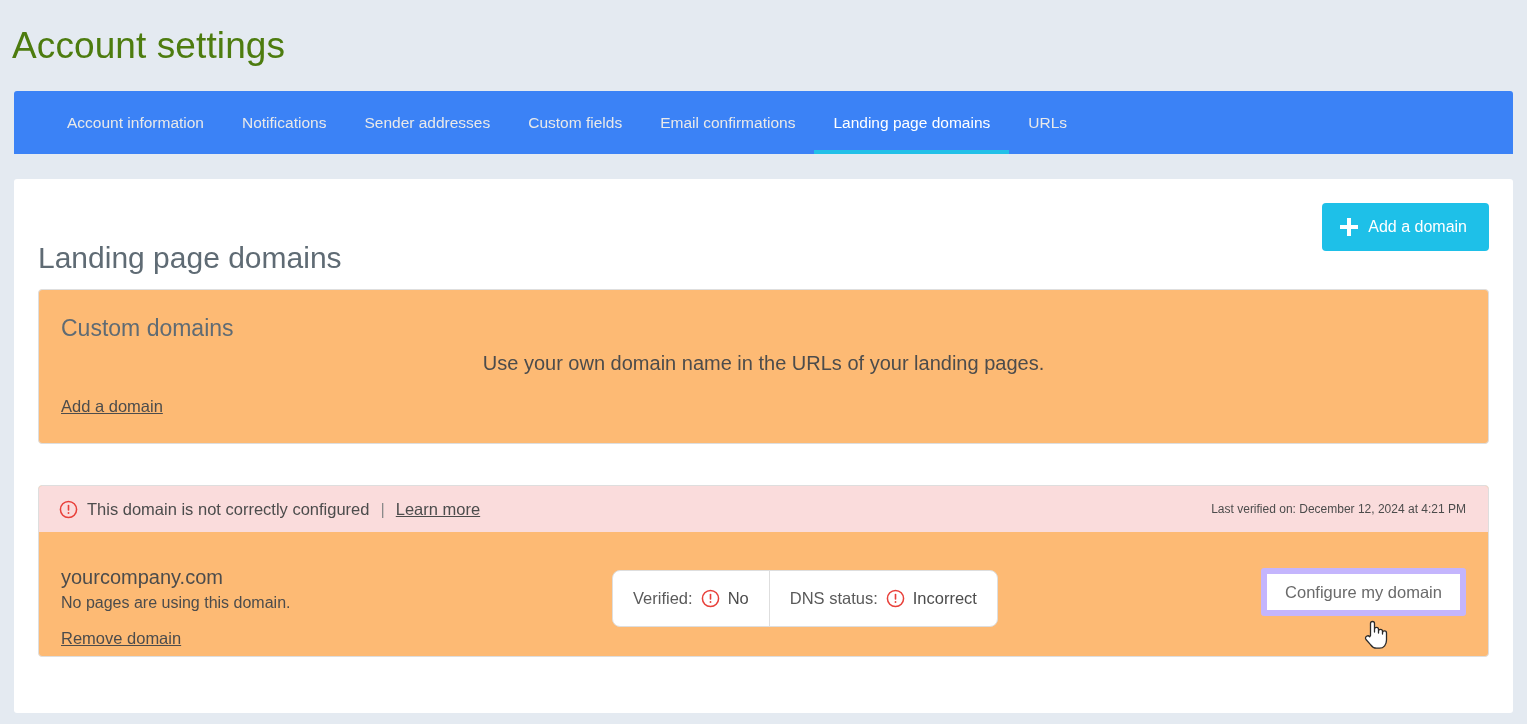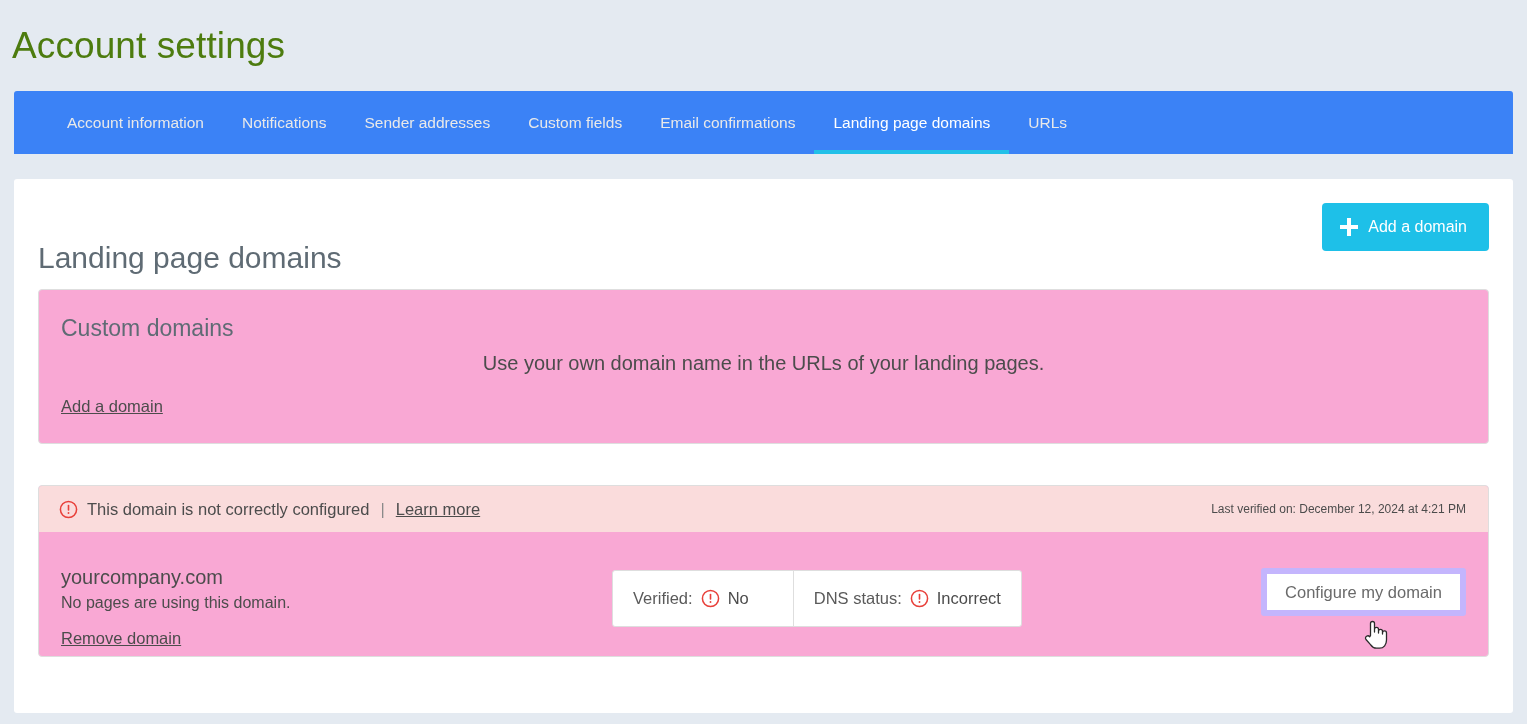--- a/index.html
+++ b/index.html
@@ -115,21 +115,21 @@
   .plus-icon::before { left: 0; top: 7px; width: 18px; height: 4px; }
   .plus-icon::after  { top: 0; left: 7px; height: 18px; width: 4px; }
 
   
   .card {
     position: absolute;
     left: 24px;
     right: 24px;
     border: 1px solid #dedede;
     border-radius: 4px;
-    background: #f9a8d4;
+    background: #fdba74;
   }
   .card-custom {
     top: 110px;
     height: 155px;
     padding: 26px 22px;
   }
   .card-title {
     font-size: 23px;
     color: #5f6b74;
     font-weight: 400;
@@ -210,24 +210,23 @@
     margin: 0 0 18px 0;
     line-height: 1.1;
   }
 
   .status-group {
     position: absolute;
     left: 573px;
     top: 38px;
     display: flex;
     border: 1px solid #dedede;
-    border-radius: 3px;
+    border-radius: 8px;
     background: #fff;
     height: 57px;
-    gap: 24px;
   }
   .status-cell {
     display: flex;
     align-items: center;
     gap: 8px;
     padding: 0 20px;
     font-size: 16.5px;
     color: #4c4c4c;
     white-space: nowrap;
   }

